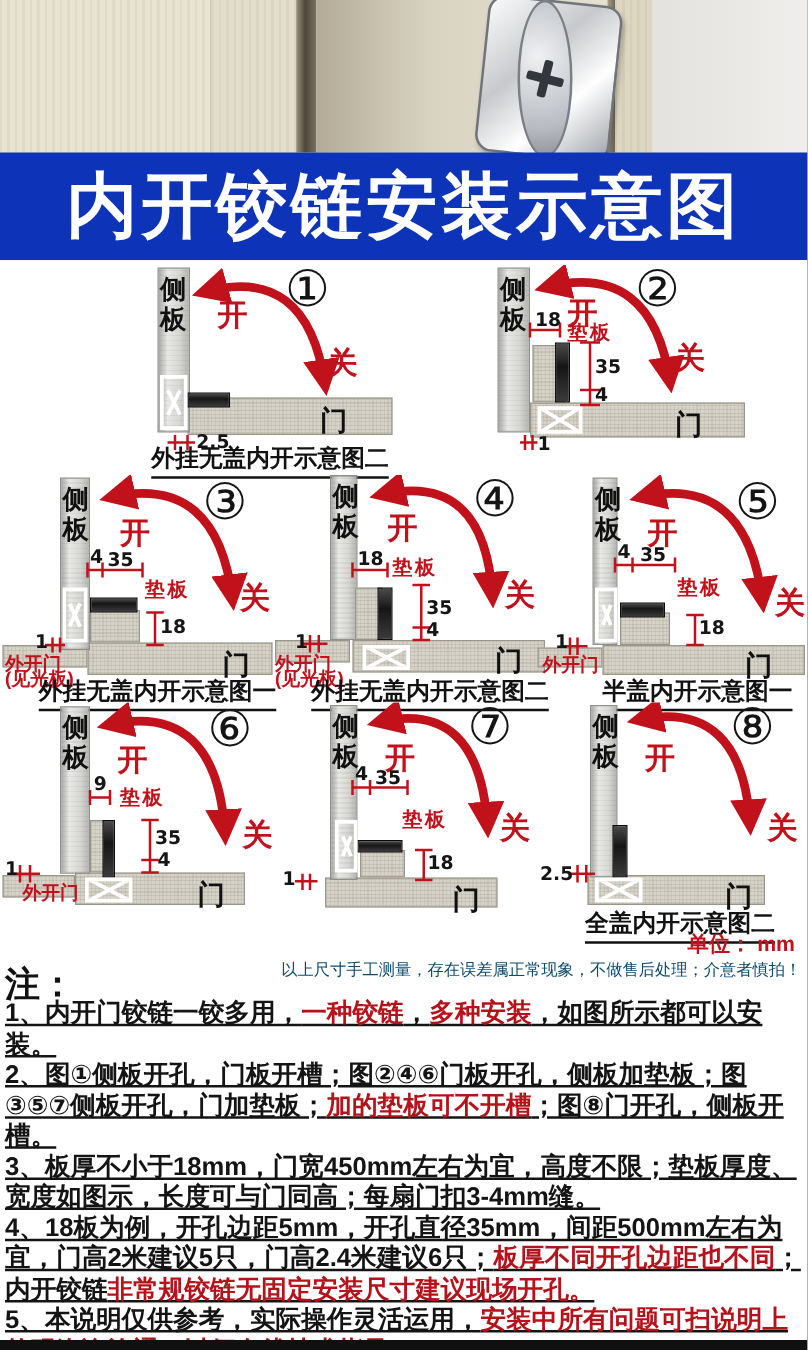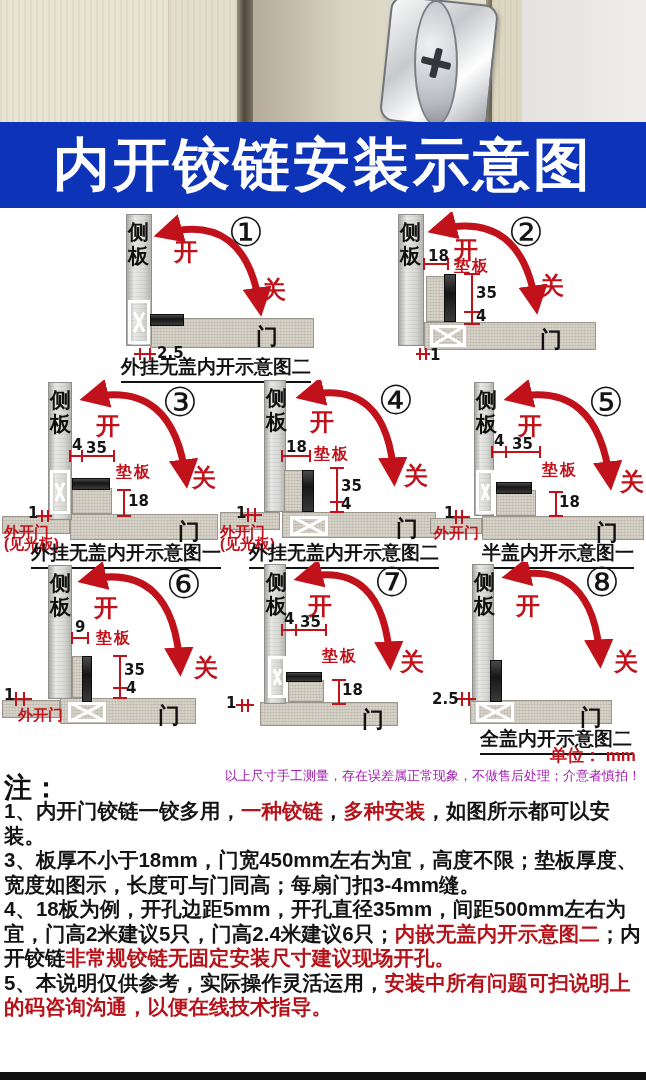--- a/index.html
+++ b/index.html
@@ -46,24 +46,24 @@
   .oc{font-size:24px;font-weight:bold;color:#c1121c;}
   .padlb{font-size:16px;font-weight:bold;color:#c1121c;letter-spacing:2px;white-space:nowrap;}
   .dim{font-size:15px;font-weight:bold;color:#151515;font-family:"DejaVu Sans",sans-serif;white-space:nowrap;}
   .corner{font-size:15px;line-height:12px;font-weight:bold;color:#c1121c;white-space:pre-line;}
   .num{font-size:40px;line-height:40px;color:#141414;font-family:"DejaVu Sans",sans-serif;}
   .cap{font-size:19px;font-weight:bold;color:#121212;white-space:nowrap;transform:translateX(-50%);
        border-bottom:2px solid #121212;padding-bottom:1px;}
   .dsvg{left:0;top:0;pointer-events:none;}
   
   .unit{position:absolute;right:10px;top:744px;font-size:17px;font-weight:bold;color:#c1121c;}
-  .disc{position:absolute;right:5px;top:767px;font-size:13px;color:#a21caf;}
+  .disc{position:absolute;right:5px;top:767px;font-size:13px;color:#0c4a6e;}
   .ntit{position:absolute;left:4px;top:769px;font-size:28px;font-weight:bold;color:#111;}
   .notes{position:absolute;left:4px;top:799px;width:640px;}
-  .notes p{margin:0;font-size:20.5px;line-height:24.5px;font-weight:bold;color:#141414;}
+  .notes p{margin:0;font-size:20.5px;line-height:24.5px;font-weight:bold;color:#141414;text-decoration:underline;}
   .notes .red{color:#b5121a;}
   .bbar{position:absolute;left:0;bottom:0;width:646px;height:8px;background:#101010;}
 </style>
 </head>
 <body>
 
 <div id="page">
 
   <div class="photo">
     <div class="p1 grain"></div>
@@ -371,28 +371,29 @@
           <line x1="30" y1="130" x2="30" y2="144" stroke="#c1121c" stroke-width="2"></line>
           <line x1="37" y1="130" x2="37" y2="144" stroke="#c1121c" stroke-width="2"></line>
           <path d="M 78 14 Q 162 -4 168 98" fill="none" stroke="#c1121c" stroke-width="7" marker-start="url(#ah7)" marker-end="url(#ah7)"></path>
         </svg>
         <div class="slb" style="left: 42px; top: 8px;">侧板</div>
         <div class="dlb" style="left: 148px; top: 141px;">门</div>
         <div class="oc" style="left: 84px; top: 28px;">开</div>
         <div class="oc" style="left: 182px; top: 84px;">关</div>
         <div class="dim" style="left: 0px; top: 128px;">2.5</div>
         <div class="num" style="left: 152px; top: 0px;">⑧</div>
-        <div class="cap" style="left: 124px; top: 164px;">全盖内开示意图二</div>
+        <div class="cap" style="left: 112px; top: 164px;">全盖内开示意图二</div>
       </div>
     </div>
 
   <div class="unit">单位： mm</div>
   <div class="disc">以上尺寸手工测量，存在误差属正常现象，不做售后处理；介意者慎拍！</div>
   <div class="ntit">注：</div>
   <div class="notes" id="notes">
       <p><span>1、内开门铰链一铰多用，</span><span class="red">一种铰链</span><span>，</span><span class="red">多种安装</span><span>，如图所示都可以安装。</span></p>
+      <p><span>2、图①侧板开孔，门板开槽；图②④⑥门板开孔，侧板加垫板；图③⑤⑦侧板开孔，门加垫板；</span><span class="red">加的垫板可不开槽</span><span>；图⑧门开孔，侧板开槽。</span></p>
       <p><span>3、板厚不小于18mm，门宽450mm左右为宜，高度不限；垫板厚度、宽度如图示，长度可与门同高；每扇门扣3-4mm缝。</span></p>
-      <p><span>4、18板为例，开孔边距5mm，开孔直径35mm，间距500mm左右为宜，门高2米建议5只，门高2.4米建议6只；</span><span class="red">内嵌无盖内开示意图二</span><span>；内开铰链</span><span class="red">非常规铰链无固定安装尺寸建议现场开孔。</span></p>
+      <p><span>4、18板为例，开孔边距5mm，开孔直径35mm，间距500mm左右为宜，门高2米建议5只，门高2.4米建议6只；</span><span class="red">板厚不同开孔边距也不同</span><span>；内开铰链</span><span class="red">非常规铰链无固定安装尺寸建议现场开孔。</span></p>
       <p><span>5、本说明仅供参考，实际操作灵活运用，</span><span class="red">安装中所有问题可扫说明上的码咨询沟通，以便在线技术指导。</span></p>
     </div>
 
   <div class="bbar"></div>
 </div>
 
 </body></html>

